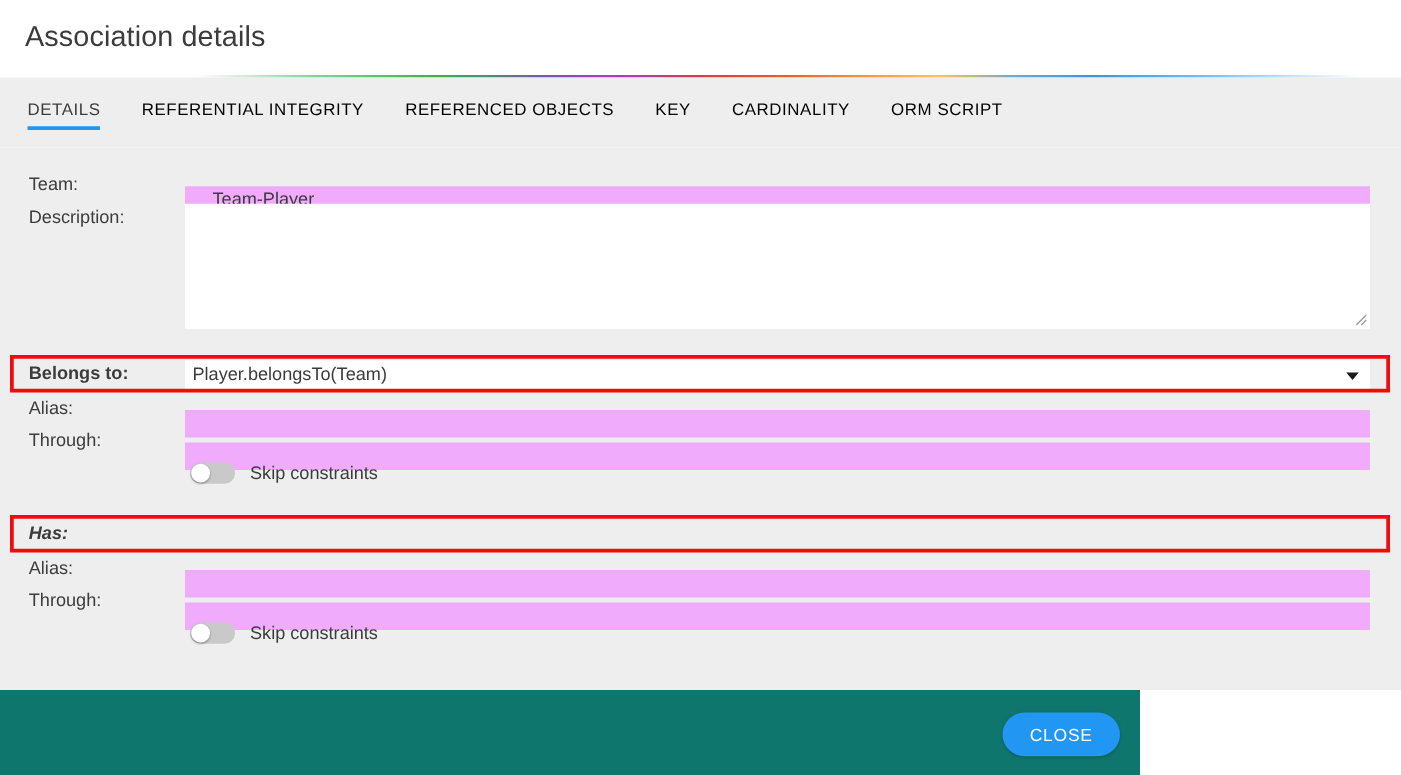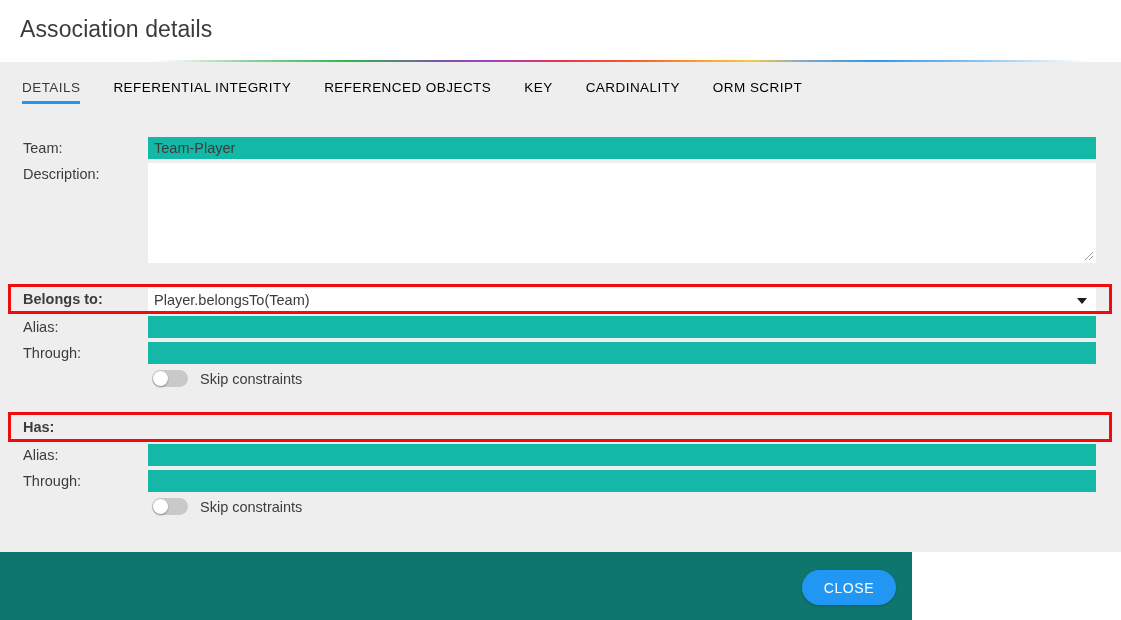--- a/index.html
+++ b/index.html
@@ -112,29 +112,30 @@
     font-size: 14.5px;
     color: #3c3c3c;
     line-height: 22px;
     white-space: nowrap;
   }
   .lbl.bold { font-weight: bold; }
 
   .field {
     width: 948px;
     height: 22px;
-    background: #14b8a6;
+    background: #f0abfc;
     border: none;
     font-family: "Liberation Sans", sans-serif;
     font-size: 14.5px;
     color: #3c3c3c;
     line-height: 22px;
-    padding: 0 6px;
+    padding: 0 22px;
     outline: none;
     display: block;
+    margin-top: 12px;
   }
 
   .textarea-wrap {
     position: relative;
     width: 948px;
     height: 100px;
   }
   .textarea {
     width: 948px;
     height: 100px;
@@ -314,21 +315,21 @@
       <input class="field" type="text" value="" style="">
     </div>
 
     <div class="toggle-row" style="top:252px;">
       <div class="switch">
         <div class="knob"></div>
       </div>
       <div class="switch-label">Skip constraints</div>
     </div>
 
-    <div class="row" style="top:298px;">
+    <div class="row" style="top:298px;font-style:italic;">
       <div class="lbl bold">Has:</div>
     </div>
     <div class="hl" style="top:294px;"></div>
 
     <div class="row" style="top:326px;">
       <div class="lbl">Alias:</div>
       <input class="field" type="text" value="" style="">
     </div>
 
     <div class="row" style="top:352px;">

